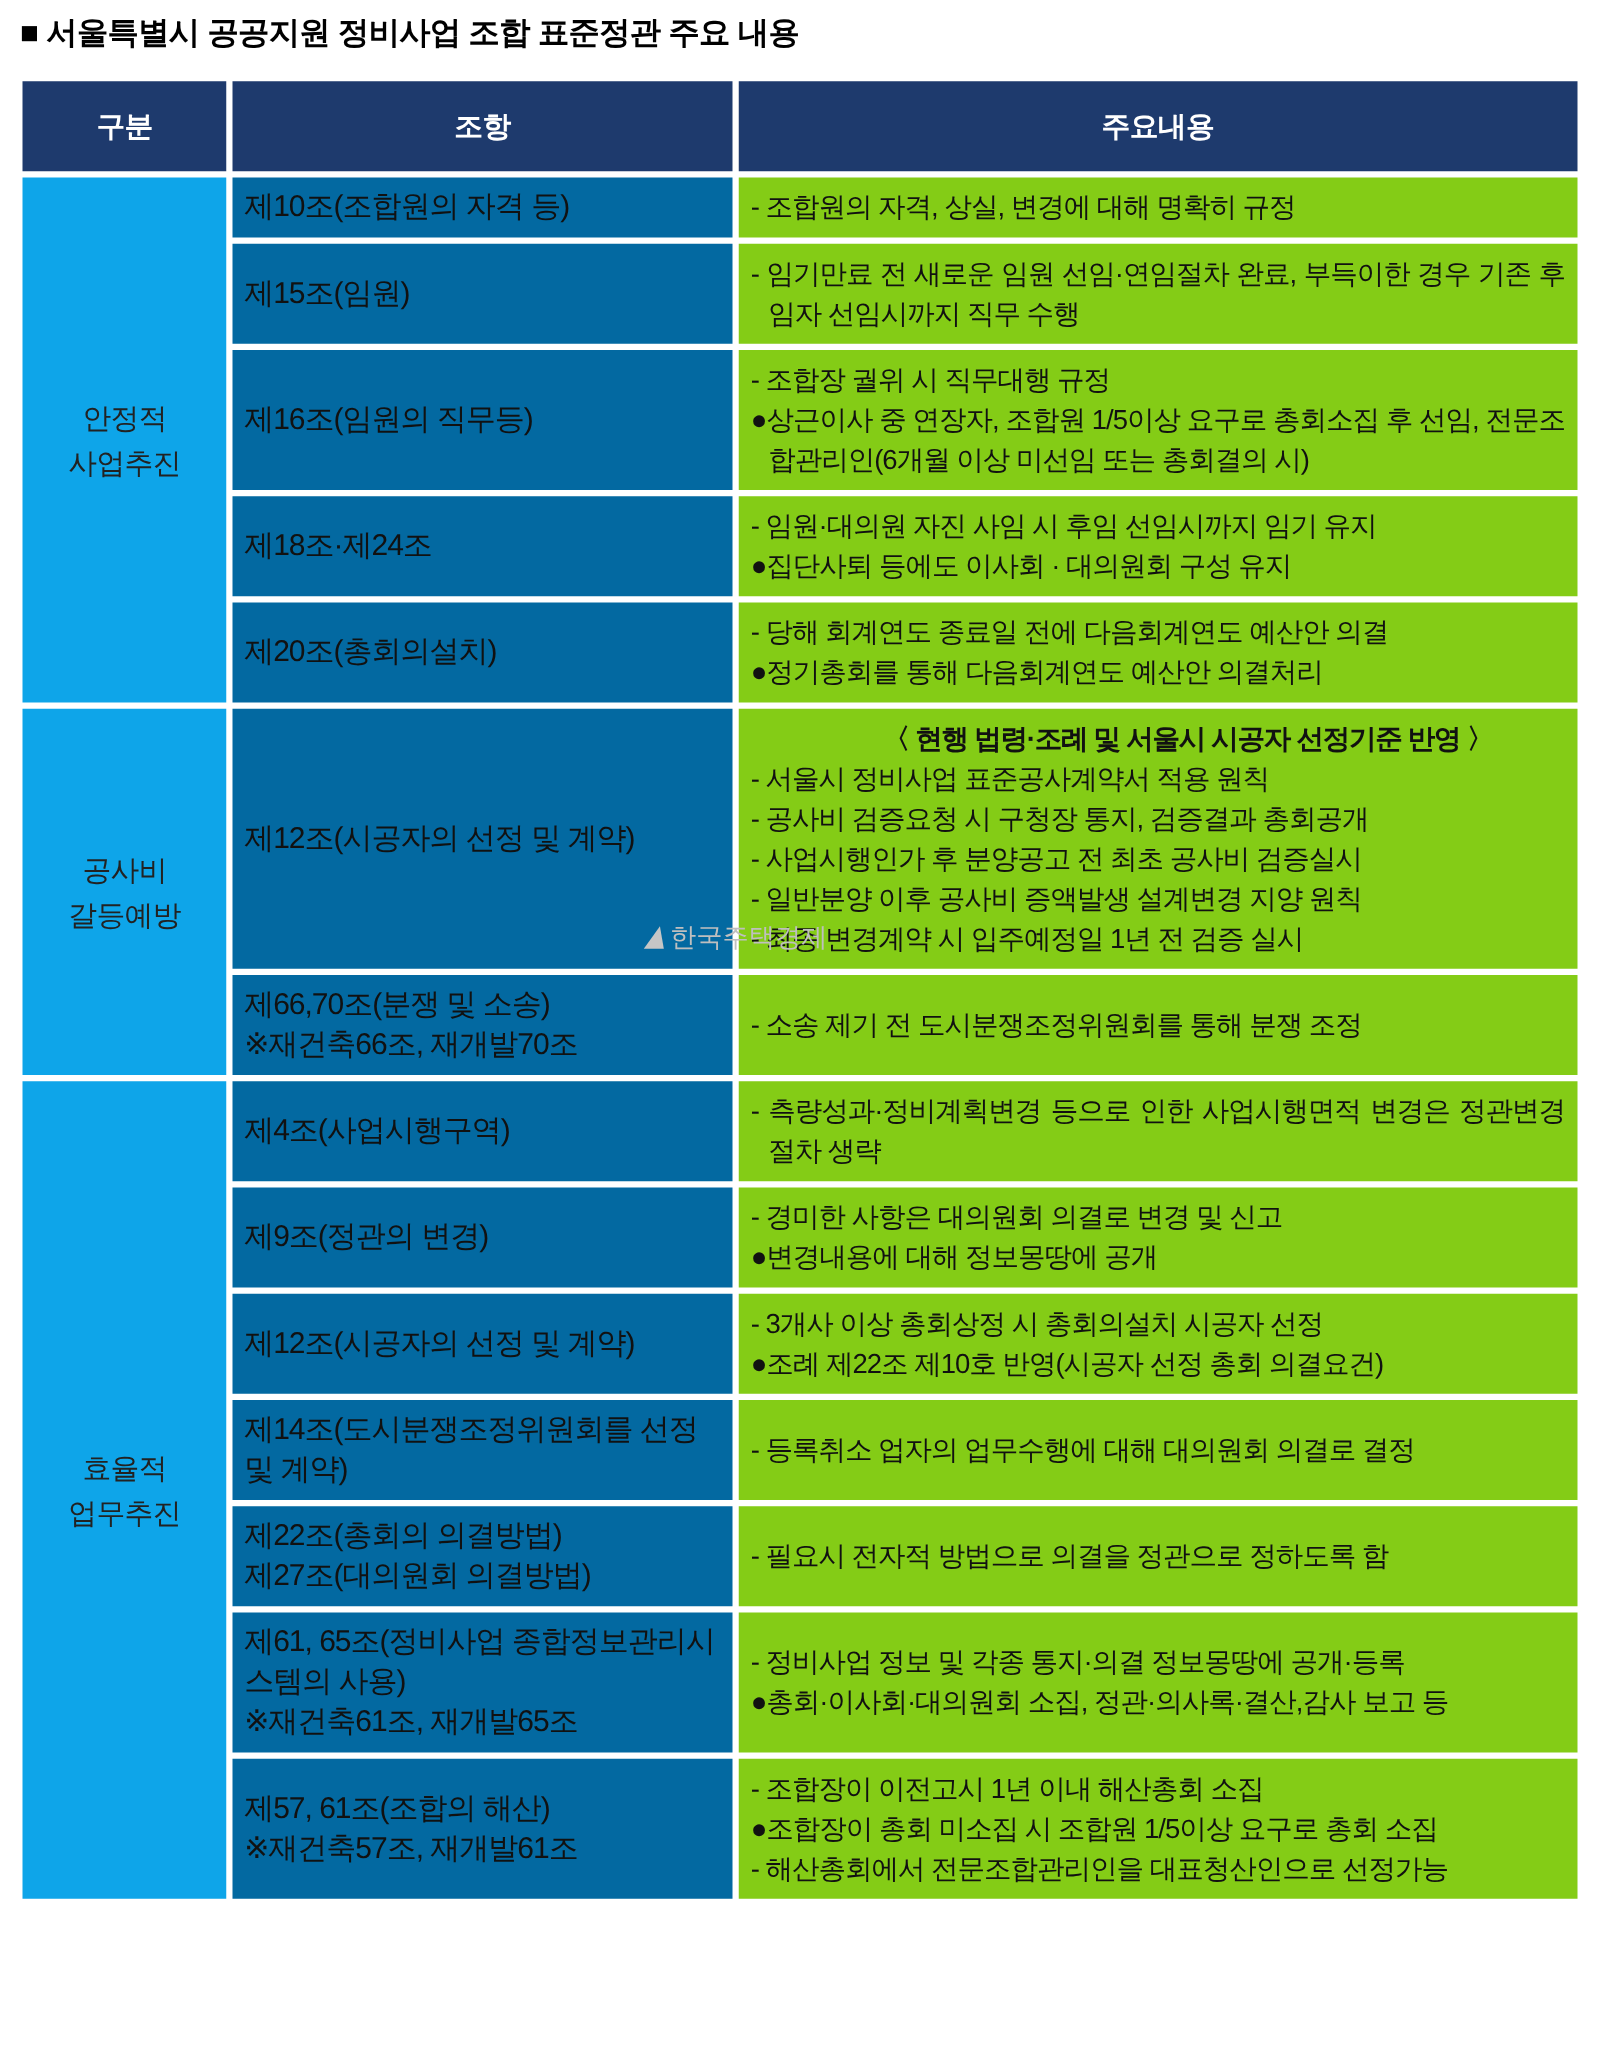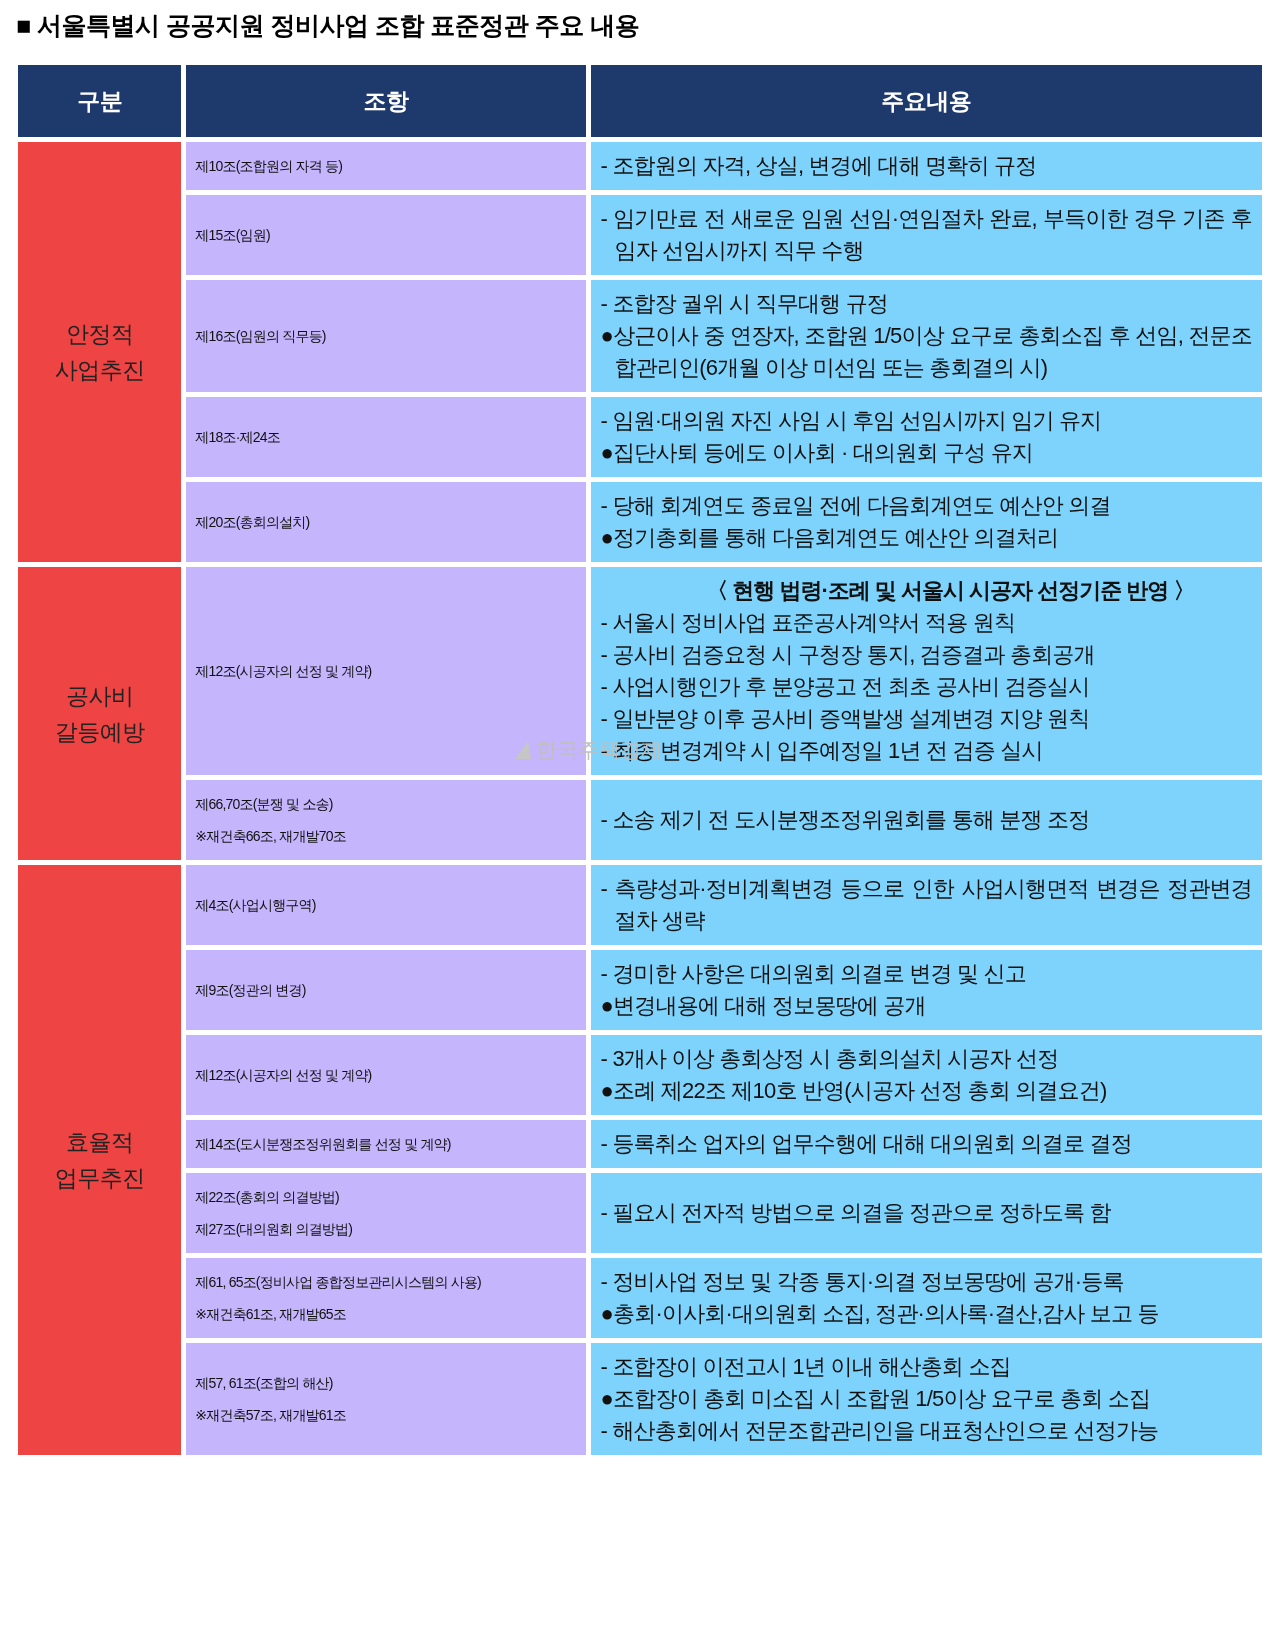--- a/index.html
+++ b/index.html
@@ -18,30 +18,30 @@
   }
   col.c1{width:162px}
   col.c2{width:396px}
   col.c3{width:666px}
   th{
     background:#1e3a6d;color:#ffffff;font-size:23px;font-weight:bold;
     height:40px;text-align:center;letter-spacing:-0.5px;padding:16px;
   }
   td{vertical-align:middle;}
   td.group{
-    background:#ef4444;text-align:center;
+    background:#0ea5e9;text-align:center;
     font-size:23px;line-height:36px;color:#222;letter-spacing:-0.5px;
   }
   td.article{
-    background:#c4b5fd;font-size:14px;line-height:32px;
+    background:#0369a1;font-size:24px;line-height:32px;
     padding:8px 6px 8px 9px;color:#111;letter-spacing:-0.8px;
     word-break:break-all;
   }
   td.content{
-    background:#7dd3fc;font-size:22px;line-height:32px;
+    background:#84cc16;font-size:22px;line-height:32px;
     padding:8px 10px 8px 10px;color:#111;letter-spacing:-0.8px;
   }
   p.point{
     margin:0;text-align:justify;word-break:break-all;
     padding-left:14px;text-indent:-14px;
   }
   p.point.bold{font-weight:bold;padding-left:0;text-indent:0;text-align:center;letter-spacing:-1px;margin-left:48px;}
   .watermark{
     position:absolute;left:516px;top:736px;z-index:5;
     display:flex;align-items:center;gap:4px;

